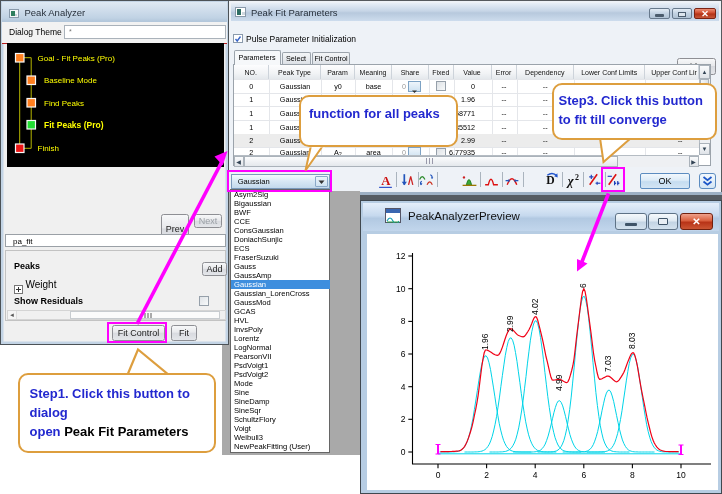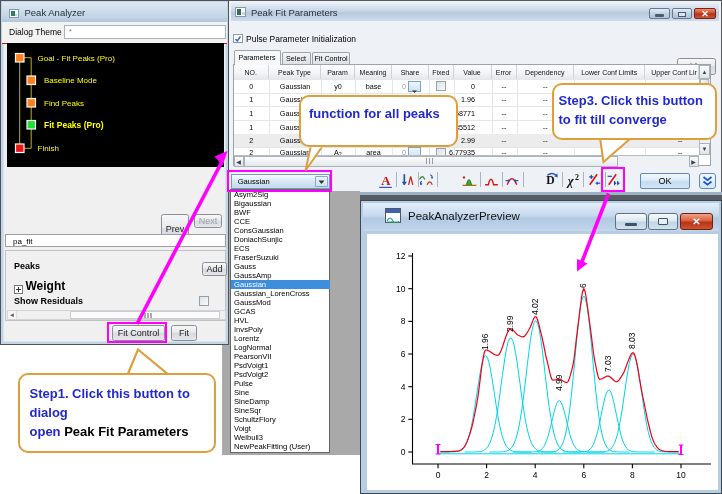--- a/index.html
+++ b/index.html
@@ -345,21 +345,21 @@
   <div class="btn" style="left:160px;top:213px;width:28px;height:30px">Prev</div>
   <div class="btn dis" style="left:193px;top:213px;width:28px;height:14px">Next</div>
   <div class="abs" style="left:4px;top:232.5px;width:221px;height:13.5px;background:#fff;border:1px solid #9aa0a6;font-size:8px;padding:2px 0 0 7px">pa_fit</div>
   <div class="abs" style="left:4px;top:249px;width:221px;height:71px;background:#f0f0f0;border:1px solid #c2c2c2">
     <span style="position:absolute;left:8px;top:10px;font-size:9px;font-weight:bold">Peaks</span>
     <div class="btn" style="left:196px;top:11px;width:25px;height:14px">Add</div>
     <span style="position:absolute;left:8px;top:28.5px;width:9px;height:9px"><svg width="9" height="9">
             <rect x="0.5" y="0.5" width="8" height="8" fill="#fff" stroke="#777"></rect>
             <path d="M2 4.5 L7 4.5 M4.5 2 L4.5 7" stroke="#333" stroke-width="1"></path>
           </svg></span>
-    <span style="position:absolute;left:19.5px;top:28px;font-size:12px;font-weight:bold">Weight</span>
+    <span style="position:absolute;left:19.5px;top:28px;font-size:10px;font-weight:normal">Weight</span>
     <span style="position:absolute;left:8px;top:45px;font-size:9px;font-weight:bold">Show Residuals</span>
     <span style="position:absolute;left:193px;top:45px;width:10px;height:10px;background:linear-gradient(135deg,#dfe3e7,#f8fafb);border:1px solid #96a0aa"></span>
     <div class="abs" style="left:1px;top:59px;width:219px;height:10px;background:#f0f0f0;border:1px solid #d4d4d4">
       <span style="position:absolute;left:0;top:0;width:9px;height:8px;background:#f4f4f4;border-right:1px solid #ddd;font-size:6px;color:#555;text-align:center;line-height:8px">◄</span>
       <span style="position:absolute;left:62px;top:0px;width:150px;height:8px;background:#fbfbfb;border:1px solid #c8ccd0"></span>
       <span style="position:absolute;left:136px;top:1.5px;width:1.5px;height:5px;background:#aaa"></span>
           <span style="position:absolute;left:139px;top:1.5px;width:1.5px;height:5px;background:#aaa"></span>
           <span style="position:absolute;left:142px;top:1.5px;width:1.5px;height:5px;background:#aaa"></span>
     </div>
   </div>
@@ -383,21 +383,21 @@
   <div class="li" style="left:3.5px;top:99.19px">Gaussian_LorenCross</div>
   <div class="li" style="left:3.5px;top:108.21px">GaussMod</div>
   <div class="li" style="left:3.5px;top:117.22px">GCAS</div>
   <div class="li" style="left:3.5px;top:126.24px">HVL</div>
   <div class="li" style="left:3.5px;top:135.26px">InvsPoly</div>
   <div class="li" style="left:3.5px;top:144.28px">Lorentz</div>
   <div class="li" style="left:3.5px;top:153.29px">LogNormal</div>
   <div class="li" style="left:3.5px;top:162.31px">PearsonVII</div>
   <div class="li" style="left:3.5px;top:171.33px">PsdVoigt1</div>
   <div class="li" style="left:3.5px;top:180.34px">PsdVoigt2</div>
-  <div class="li" style="left:3.5px;top:189.36px">Pulse</div>
+  <div class="li" style="left:3.5px;top:189.36px">Mode</div>
   <div class="li" style="left:3.5px;top:198.38px">Sine</div>
   <div class="li" style="left:3.5px;top:207.40px">SineDamp</div>
   <div class="li" style="left:3.5px;top:216.41px">SineSqr</div>
   <div class="li" style="left:3.5px;top:225.43px">SchultzFlory</div>
   <div class="li" style="left:3.5px;top:234.45px">Voigt</div>
   <div class="li" style="left:3.5px;top:243.47px">Weibull3</div>
   <div class="li" style="left:3.5px;top:252.48px">NewPeakFitting (User)</div>
 </div>
 <div class="mgbox" style="left:226.5px;top:169.5px;width:105px;height:22px;z-index:6"></div>
 <div class="mgbox" style="left:600.5px;top:166.5px;width:24.5px;height:25px;z-index:6"></div>

